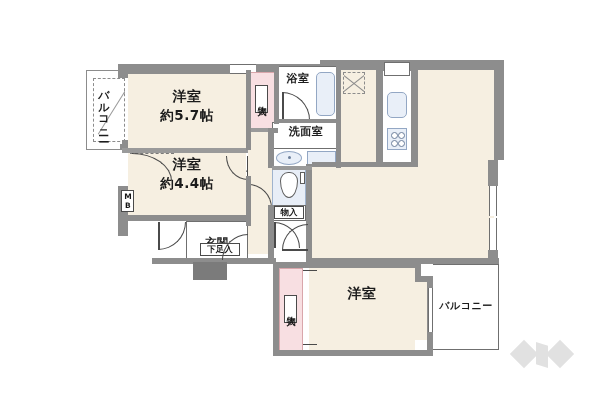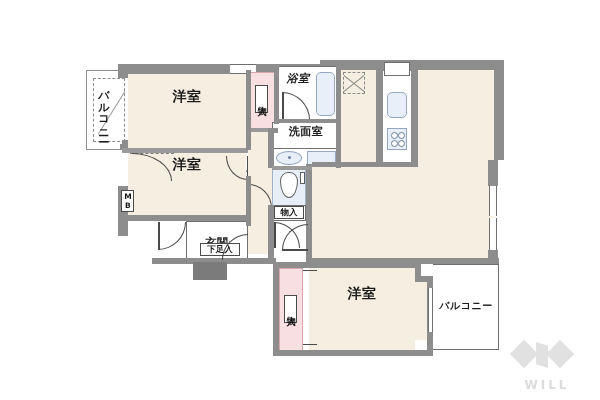--- a/index.html
+++ b/index.html
@@ -188,49 +188,51 @@
   <div class="abs wall" style="left:320px; top:60px; width:96px; height:10px;"></div>
   <div class="abs wall" style="left:416px; top:60px; width:88px; height:10px;"></div>
 
   <div class="abs wall" style="left:118px; top:64px; width:10px; height:14px;"></div>
   <div class="abs wall" style="left:122px; top:140px; width:6px; height:12px;"></div>
   <div class="abs wall" style="left:118px; top:186px; width:10px; height:50px;"></div>
   <div class="abs wall" style="left:118px; top:186px; width:30px; height:8px;"></div>
 
   <div class="abs room-tatami" style="left:128px; top:74px; width:118px; height:74px;"></div>
   <div class="lbl lbl-room" style="left:128px; top:88px; width:118px;">洋室</div>
+  <div class="lbl lbl-area" style="left:128px; top:108px; width:118px;">約5.7帖</div>
 
   <div class="abs" style="left:230px; top:64px; width:26px; height:10px; background:#ffffff; border-top:1px solid #6f6f6f; border-bottom:1px solid #6f6f6f;"></div>
 
   <div class="arc arc-bl" style="left:226px; top:148px; width:24px; height:24px;"></div>
   <div class="leaf" style="left:249px; top:148px; width:1.5px; height:24px;"></div>
 
   <div class="abs wall-thin" style="left:122px; top:148px; width:126px; height:5px;"></div>
 
   <div class="abs room-tatami" style="left:128px; top:153px; width:118px; height:62px;"></div>
   <div class="lbl lbl-room" style="left:128px; top:156px; width:118px;">洋室</div>
+  <div class="lbl lbl-area" style="left:128px; top:176px; width:118px;">約4.4帖</div>
 
   <div class="rail-h" style="left:130px; top:153px; width:44px;"></div>
   <div class="arc arc-tr" style="left:132px; top:153px; width:40px; height:28px;"></div>
 
   <div class="arc arc-bl" style="left:226px; top:156px; width:22px; height:24px;"></div>
   <div class="leaf" style="left:247px; top:156px; width:1.5px; height:24px;"></div>
 
   <div class="abs wall" style="left:122px; top:215px; width:126px; height:6px;"></div>
 
   <div class="boxed vert" style="left:121px; top:190px; width:13px; height:22px; font-size:7.5px;">MB</div>
 
   <div class="abs room-tatami" style="left:248px; top:74px; width:26px; height:180px;"></div>
 
   <div class="abs room-pink outline-pink" style="left:248px; top:72px; width:28px; height:58px;"></div>
   <div class="boxed vert" style="left:255px; top:85px; width:13px; height:28px;">物入</div>
   <div class="abs wall-thin" style="left:248px; top:128px; width:28px; height:4px;"></div>
 
   <div class="abs room-white outline" style="left:278px; top:66px; width:62px; height:56px;"></div>
-  <div class="lbl lbl-md" style="left:280px; top:73px; width:36px;font-style:italic;">浴室</div>
+  <div class="lbl lbl-md" style="left:280px; top:73px; width:36px;">浴室</div>
 
   <div class="fix fix-soft" style="left:316px; top:72px; width:19px; height:44px;"></div>
 
   <div class="arc arc-tr" style="left:282px; top:92px; width:28px; height:28px;"></div>
   <div class="leaf" style="left:282px; top:92px; width:1.5px; height:28px;"></div>
 
   <div class="abs room-white outline" style="left:272px; top:122px; width:68px; height:28px;"></div>
   <div class="lbl lbl-md" style="left:272px; top:126px; width:68px;">洗面室</div>
 
   <div class="abs room-white outline" style="left:272px; top:148px; width:68px; height:20px;"></div>
@@ -335,16 +337,15 @@
   <div class="abs wall" style="left:274px; top:119px; width:67px; height:4px;"></div>
   <div class="abs wall" style="left:336px; top:122px; width:5px; height:46px;"></div>
 
   <div class="abs wall" style="left:246px; top:70px; width:5px; height:80px;"></div>
   <div class="abs wall" style="left:246px; top:176px; width:5px; height:50px;"></div>
 
   <div id="watermark">
     <div class="wm-d" style="left:10px; top:4px; width:20px; height:20px; transform:rotate(45deg);"></div>
     <div class="wm-d" style="left:32px; top:2px; width:12px; height:26px; clip-path:polygon(0 0,100% 14%,100% 100%,0 86%);"></div>
     <div class="wm-d" style="left:46px; top:4px; width:20px; height:20px; transform:rotate(45deg);"></div>
-    <div class="wm-text">WILL</div>
   </div>
 
 </div>
 
 </body></html>

